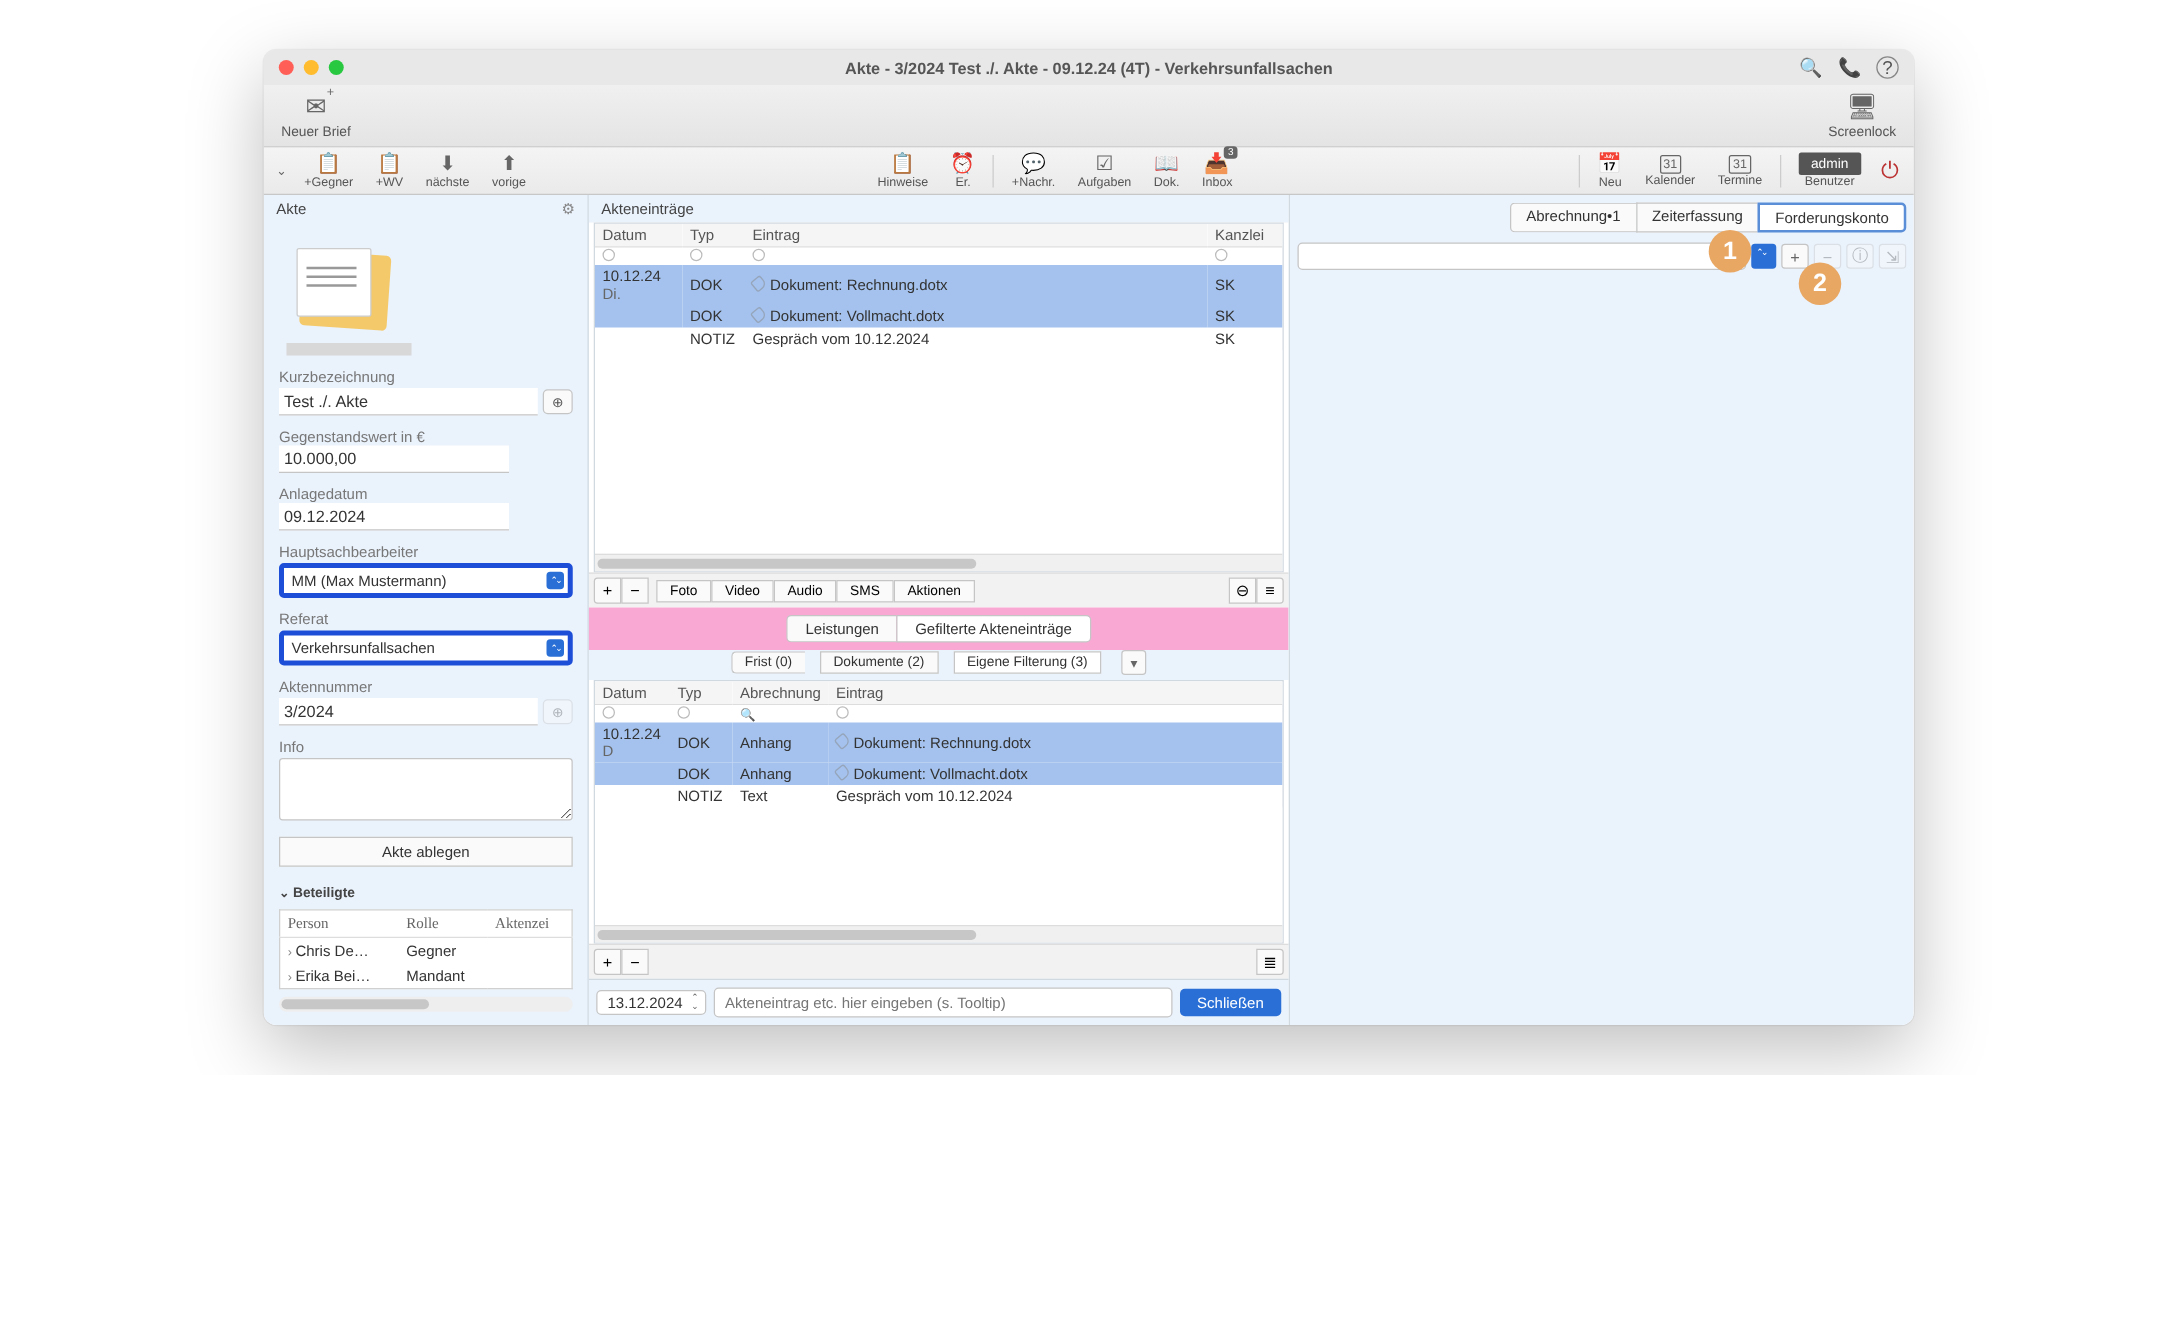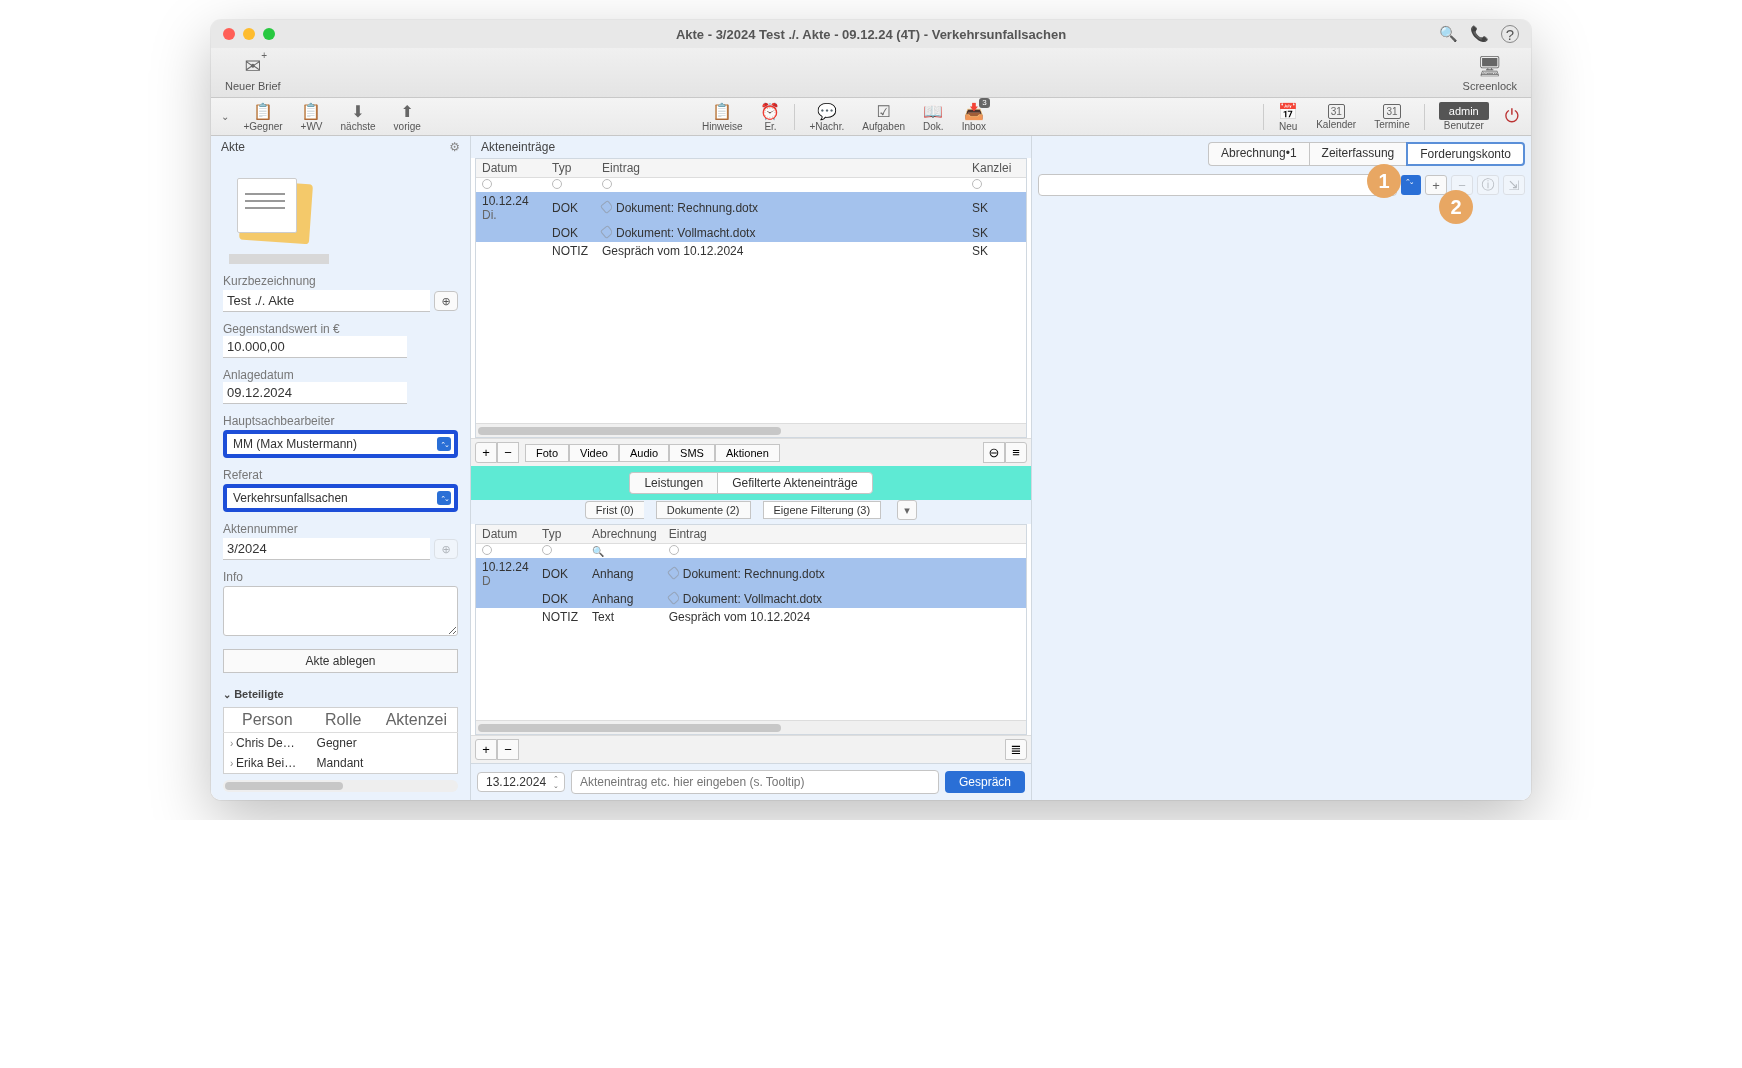--- a/index.html
+++ b/index.html
@@ -1,19 +1,19 @@
 <!DOCTYPE html>
 <html><head>
 <meta charset="utf-8">
 <style>
 * { box-sizing: border-box; margin: 0; padding: 0; font-family: -apple-system, "Helvetica Neue", Arial, sans-serif; }
 body { background: #fff; font-size: 13px; color: #333; }
 
 .window {
-  width: 1320px; height: 780px; margin: 20px auto;
+  width: 1320px; height: 780px; margin: 40px auto;
   background: #ececec; border-radius: 10px; overflow: hidden;
   box-shadow: 0 20px 60px rgba(0,0,0,0.25), 0 0 0 1px rgba(0,0,0,0.05);
   display: flex; flex-direction: column;
 }
 
 
 .titlebar { height: 28px; display: flex; align-items: center; padding: 0 12px; background: #e8e8e8; position: relative; }
 .traffic { display: flex; gap: 8px; }
 .traffic span { width: 12px; height: 12px; border-radius: 50%; }
 .t-red { background: #ff5f57; } .t-yel { background: #febc2e; } .t-grn { background: #28c840; }
@@ -66,21 +66,21 @@
 .select-caret::after { content: "⌃⌄"; color: #fff; font-size: 7px; line-height: 7px; letter-spacing: -2px; }
 .textarea { width: 100%; height: 50px; background: #fff; border: 1px solid #c5c5c5; border-radius: 3px; margin-top: 2px; }
 
 .akte-ablegen { width: 100%; text-align: center; padding: 4px; border: 1px solid #c5c5c5; border-radius: 0; background: #fafafa; font-size: 12px; margin-top: 10px; cursor: pointer; }
 
 .sb-section { margin-top: 12px; }
 .sb-section-hdr { font-size: 11px; font-weight: 600; color: #444; padding: 3px 0; cursor: pointer; }
 .sb-section-hdr::before { content: "⌄ "; font-size: 10px; }
 
 .part-table { width: 100%; border-collapse: collapse; font-size: 12px; margin-top: 4px; background: #fff; border: 1px solid #d0d0d0; }
-.part-table th { text-align: center; font-weight: 400; color: #666; padding: 3px 6px; border-bottom: 1px solid #ddd; font-size: 16px; }
+.part-table th { text-align: left; font-weight: 400; color: #666; padding: 3px 6px; border-bottom: 1px solid #ddd; font-size: 12px; font-family: Liberation Serif, serif; }
 .part-table td { padding: 3px 6px; color: #333; }
 .part-table tr td:first-child::before { content: "› "; color: #888; font-size: 10px; }
 
 .hscroll { height: 12px; background: #eee; border-radius: 6px; margin: 6px 0; position: relative; }
 .hscroll::after { content: ""; position: absolute; left: 2px; top: 2px; width: 50%; height: 8px; background: #c7c7c7; border-radius: 4px; }
 
 
 .center { flex: 1; display: flex; flex-direction: column; overflow: hidden; }
 .col-header { font-size: 12px; font-weight: 500; color: #444; padding: 4px 10px; background: #eaf2fc; }
 
@@ -98,21 +98,21 @@
 .hscroll2 { height: 14px; background: #f0f0f0; border-top: 1px solid #ddd; position: relative; }
 .hscroll2::after { content: ""; position: absolute; left: 2px; top: 3px; width: 55%; height: 8px; background: #c7c7c7; border-radius: 4px; }
 
 .action-bar { display: flex; align-items: center; gap: 0; padding: 3px 4px; background: #f2f2f2; border-top: 1px solid #ddd; }
 .action-bar button { background: #fafafa; border: 1px solid #c5c5c5; padding: 2px 10px; font-size: 11px; cursor: pointer; border-radius: 0; }
 .action-bar button:first-child { border-radius: 3px 0 0 3px; }
 .action-bar button:last-of-type { border-radius: 0 3px 3px 0; }
 .sq-btn { width: 22px !important; padding: 2px 0 !important; font-size: 13px !important; }
 .ab-spacer { flex: 1; }
 
-.seg-row { display: flex; justify-content: center; gap: 0; padding: 6px; background: #5eead4; }
+.seg-row { display: flex; justify-content: center; gap: 0; padding: 6px; background: #f9a8d4; }
 .seg-btn { background: #fafafa; border: 1px solid #c5c5c5; padding: 3px 14px; font-size: 12px; cursor: pointer; }
 .seg-btn:first-child { border-radius: 4px 0 0 4px; border-right: none; }
 .seg-btn:last-child { border-radius: 0 4px 4px 0; }
 .seg-btn.active { background: #fff; }
 
 .filter-row2 { display: flex; justify-content: center; gap: 12px; padding: 0 6px 4px; background: #eaf2fc; align-items: center; }
 .filter-row2 .seg-btn { font-size: 11px; padding: 2px 10px; }
 .funnel { width: 20px; height: 20px; border: 1px solid #c5c5c5; border-radius: 3px; margin-left: 4px; display: flex; align-items: center; justify-content: center; font-size: 11px; color: #666; background: #fafafa; cursor: pointer; }
 
 .bottom-row { display: flex; align-items: center; gap: 6px; padding: 6px; background: #eaf2fc; border-top: 1px solid #d0d8e0; }
@@ -443,21 +443,21 @@
 
       <div class="bottom-row">
         <div class="date-spin">
           <span>13.12.2024</span>
           <div class="spin-ctl">
               <span>⌃</span>
               <span>⌄</span>
             </div>
         </div>
         <input class="big-input" placeholder="Akteneintrag etc. hier eingeben (s. Tooltip)" style="">
-        <button class="close-btn">Gespräch</button>
+        <button class="close-btn">Schließen</button>
       </div>
     </div>
 
     <div class="rightp">
       <div class="right-tabs">
         <div class="seg-btn">Abrechnung•1</div>
         <div class="seg-btn">Zeiterfassung</div>
         <div class="seg-btn active">Forderungskonto</div>
       </div>
       <div class="right-tool">

